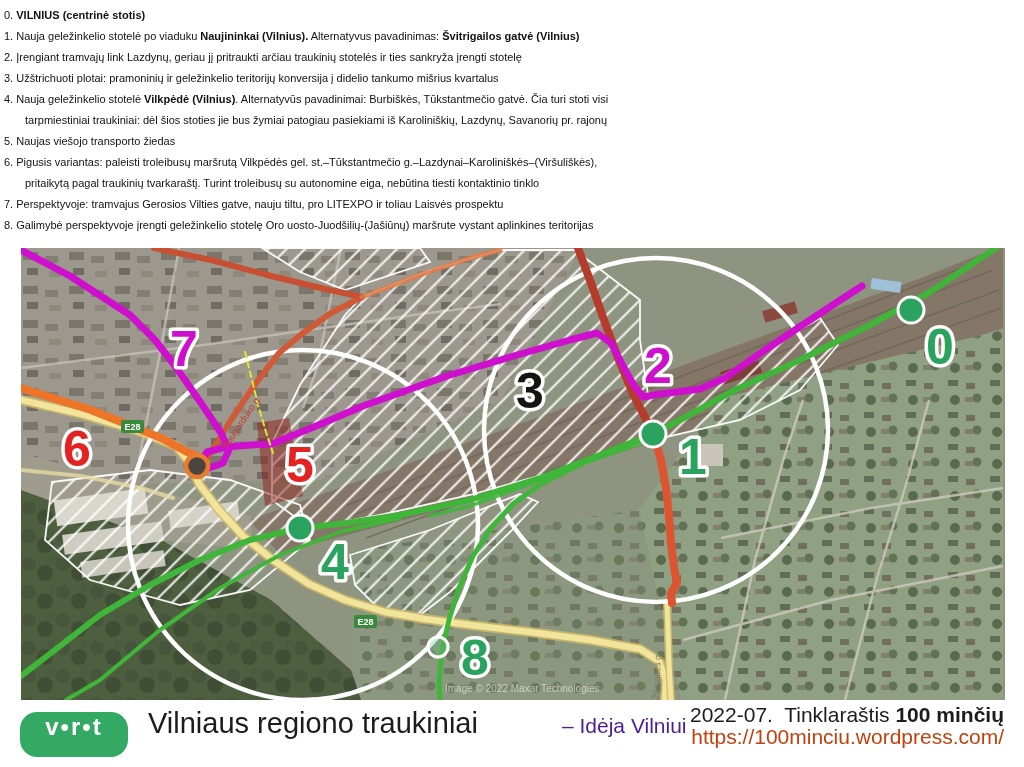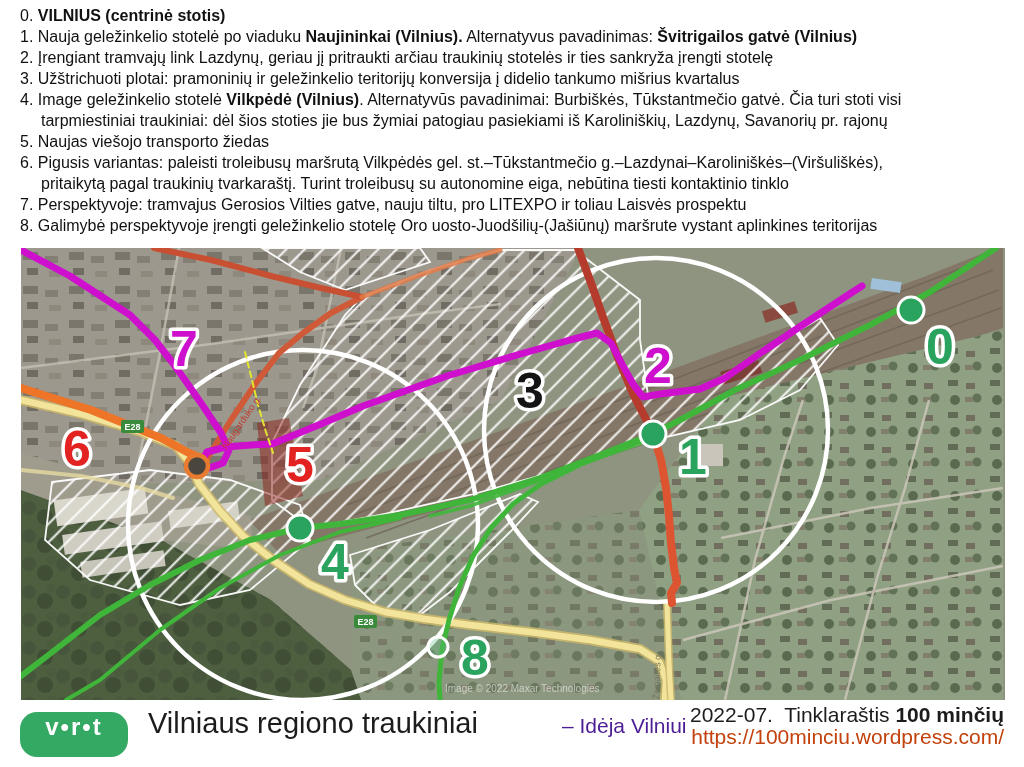--- a/index.html
+++ b/index.html
@@ -1,21 +1,21 @@
 <!DOCTYPE html>
 <html><head>
 <meta charset="utf-8">
 <style>
   html,body{margin:0;padding:0}
   body{
     width:1024px;height:767px;background:#ffffff;position:relative;overflow:hidden;
     font-family:"Liberation Sans",sans-serif;color:#111;
   }
   
-  .notes{position:absolute;left:20px;top:5px;width:1000px;font-size:16px;line-height:21px}
+  .notes{position:absolute;left:4px;top:5px;width:1000px;font-size:11px;line-height:21px}
   .note-line{padding-left:21px;text-indent:-21px}
   .note-line b{font-weight:bold}
   
   .map{position:absolute;left:21px;top:248px;width:984px;height:452px;background:#8f9480;overflow:hidden}
   .map svg{position:absolute;left:0;top:0}
   
   .footer{position:absolute;left:0;top:700px;width:1024px;height:67px;background:#fff}
   .logo{position:absolute;left:20px;top:12px;width:108px;height:45px;background:#34a963;border-radius:17px;
         color:#fff;font-weight:bold;font-size:24px;text-align:center;line-height:30px;letter-spacing:2px}
   .title{position:absolute;left:148px;top:7px;font-size:29px;font-weight:normal;color:#1c1c1c;white-space:nowrap}
@@ -25,21 +25,21 @@
   .meta .url{color:#c2410c;text-decoration:none;white-space:pre}
 </style>
 </head>
 <body>
 
 <div class="notes">
   <div class="note-line"><span>0.</span> <b>VILNIUS (centrinė stotis)</b></div>
   <div class="note-line"><span>1.</span> <span>Nauja geležinkelio stotelė po viaduku </span><b>Naujininkai (Vilnius).</b><span> Alternatyvus pavadinimas: </span><b>Švitrigailos gatvė (Vilnius)</b></div>
   <div class="note-line"><span>2.</span> <span>Įrengiant tramvajų link Lazdynų, geriau jį pritraukti arčiau traukinių stotelės ir ties sankryža įrengti stotelę</span></div>
   <div class="note-line"><span>3.</span> <span>Užštrichuoti plotai: pramoninių ir geležinkelio teritorijų konversija į didelio tankumo mišrius kvartalus</span></div>
-  <div class="note-line"><span>4.</span> <span>Image geležinkelio stotelė </span><b>Vilkpėdė (Vilnius)</b><span>. Alternatyvūs pavadinimai: Burbiškės, Tūkstantmečio gatvė. Čia turi stoti visi</span><br><span>tarpmiestiniai traukiniai: dėl šios stoties jie bus žymiai patogiau pasiekiami iš Karoliniškių, Lazdynų, Savanorių pr. rajonų</span></div>
+  <div class="note-line"><span>4.</span> <span>Nauja geležinkelio stotelė </span><b>Vilkpėdė (Vilnius)</b><span>. Alternatyvūs pavadinimai: Burbiškės, Tūkstantmečio gatvė. Čia turi stoti visi</span><br><span>tarpmiestiniai traukiniai: dėl šios stoties jie bus žymiai patogiau pasiekiami iš Karoliniškių, Lazdynų, Savanorių pr. rajonų</span></div>
   <div class="note-line"><span>5.</span> <span>Naujas viešojo transporto žiedas</span></div>
   <div class="note-line"><span>6.</span> <span>Pigusis variantas: paleisti troleibusų maršrutą Vilkpėdės gel. st.–Tūkstantmečio g.–Lazdynai–Karoliniškės–(Viršuliškės),</span><br><span>pritaikytą pagal traukinių tvarkaraštį. Turint troleibusų su autonomine eiga, nebūtina tiesti kontaktinio tinklo</span></div>
   <div class="note-line"><span>7.</span> <span>Perspektyvoje: tramvajus Gerosios Vilties gatve, nauju tiltu, pro LITEXPO ir toliau Laisvės prospektu</span></div>
   <div class="note-line"><span>8.</span> <span>Galimybė perspektyvoje įrengti geležinkelio stotelę Oro uosto-Juodšilių-(Jašiūnų) maršrute vystant aplinkines teritorijas</span></div>
 </div>
 
 <div class="map">
 <svg width="984" height="452" viewBox="0 0 984 452" xmlns="http://www.w3.org/2000/svg">
   <defs>
     <pattern id="hatch" patternUnits="userSpaceOnUse" width="13" height="13" patternTransform="rotate(45)">

